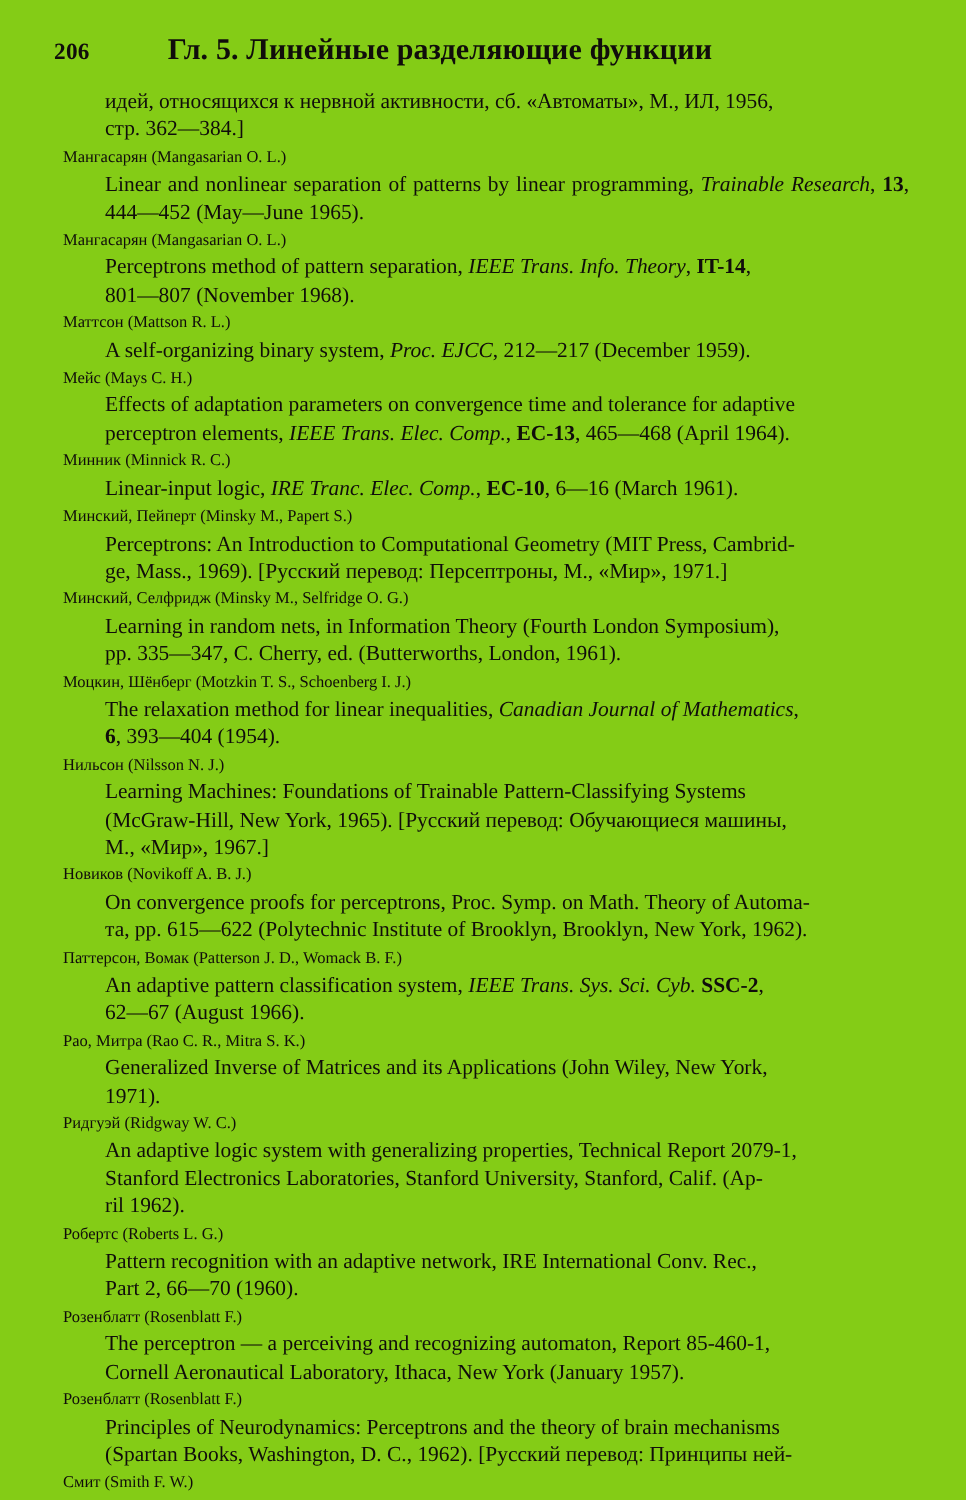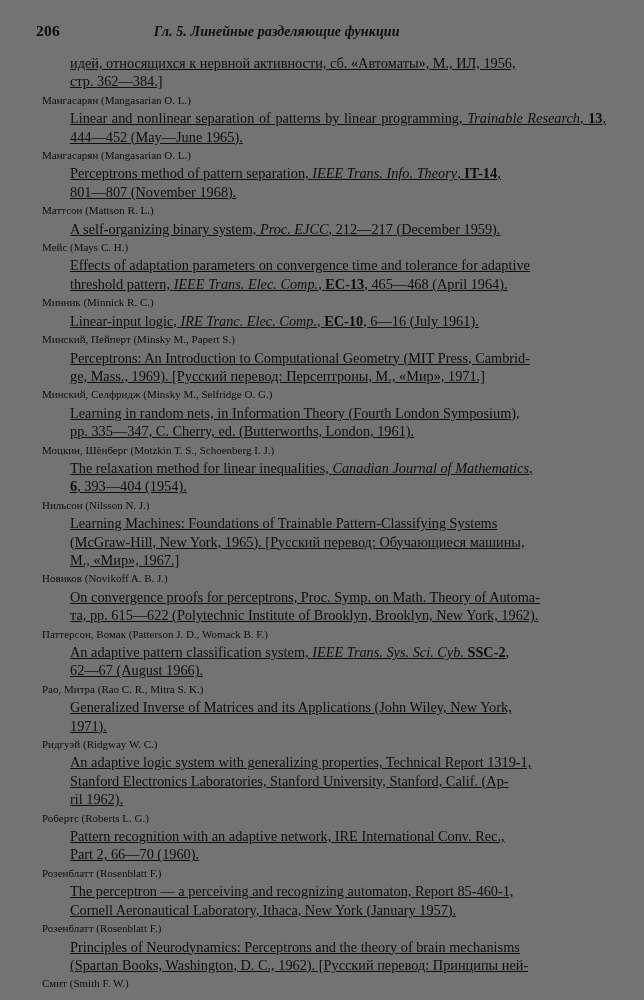--- a/index.html
+++ b/index.html
@@ -13,60 +13,57 @@
     font-family: "Liberation Serif", serif;
     color: #100d0b;
     -webkit-font-smoothing: antialiased;
   }
   .page {
     position: relative;
     width: 644px;
     height: 1000px;
     box-sizing: border-box;
     padding: 22px 34px 10px 34px;
-    background: #737373;
+    background: #84cc16;
   }
   .header {
     display: flex;
     align-items: baseline;
     margin-bottom: 14px;
     padding-left: 2px;
   }
   .folio {
     font-size: 15.5px;
     font-weight: bold;
     letter-spacing: 0.2px;
     margin-right: 52px;
   }
   .running-title {
-    font-size: 14px;
-    font-style: italic;
+    font-size: 20px;
     font-weight: bold;
     letter-spacing: 0.1px;
-    margin-left: 42px;
   }
   .body {
     padding-left: 8px;
     padding-right: 4px;
   }
   .entry {
     margin-bottom: 0px;
   }
   .author {
     font-size: 11px;
     line-height: 18.4px;
     text-indent: 0;
   }
   .ref {
     font-size: 14.3px;
     line-height: 18.4px;
     padding-left: 28px;
     text-align: justify;
     text-justify: inter-word;
-    text-decoration: underline;
   }
   i {
     font-style: italic;
   }
   b {
     font-weight: bold;
   }
 </style>
 </head>
 <body>
@@ -93,25 +90,25 @@
         <div class="entry">
           <div class="author">Мангасарян (Mangasarian O. L.)</div>
           <div class="ref"><span>Perceptrons method of pattern separation, </span><i>IEEE Trans. Info. Theory</i><span>, </span><b>IT-14</b><span>,</span><br><span>801—807 (November 1968).</span></div>
         </div>
         <div class="entry">
           <div class="author">Маттсон (Mattson R. L.)</div>
           <div class="ref"><span>A self-organizing binary system, </span><i>Proc. EJCC</i><span>, 212—217 (December 1959).</span></div>
         </div>
         <div class="entry">
           <div class="author">Мейс (Mays C. H.)</div>
-          <div class="ref"><span>Effects of adaptation parameters on convergence time and tolerance for adaptive</span><br><span>threshold pattern, </span><i>IEEE Trans. Elec. Comp.</i><span>, </span><b>EC-13</b><span>, 465—468 (April 1964).</span></div>
+          <div class="ref"><span>Effects of adaptation parameters on convergence time and tolerance for adaptive</span><br><span>perceptron elements, </span><i>IEEE Trans. Elec. Comp.</i><span>, </span><b>EC-13</b><span>, 465—468 (April 1964).</span></div>
         </div>
         <div class="entry">
           <div class="author">Минник (Minnick R. C.)</div>
-          <div class="ref"><span>Linear-input logic, </span><i>IRE Tranc. Elec. Comp.</i><span>, </span><b>EC-10</b><span>, 6—16 (July 1961).</span></div>
+          <div class="ref"><span>Linear-input logic, </span><i>IRE Tranc. Elec. Comp.</i><span>, </span><b>EC-10</b><span>, 6—16 (March 1961).</span></div>
         </div>
         <div class="entry">
           <div class="author">Минский, Пейперт (Minsky M., Papert S.)</div>
           <div class="ref"><span>Perceptrons: An Introduction  to Computational Geometry (MIT Press, Cambrid-</span><br><span>ge, Mass., 1969). [Русский перевод: Персептроны, М., «Мир», 1971.]</span></div>
         </div>
         <div class="entry">
           <div class="author">Минский, Селфридж (Minsky M., Selfridge O. G.)</div>
           <div class="ref"><span>Learning in random nets, in Information Theory (Fourth London Symposium),</span><br><span>pp. 335—347, C. Cherry, ed. (Butterworths, London, 1961).</span></div>
         </div>
         <div class="entry">
@@ -129,21 +126,21 @@
         <div class="entry">
           <div class="author">Паттерсон, Вомак (Patterson J. D., Womack B. F.)</div>
           <div class="ref"><span>An adaptive pattern classification system, </span><i>IEEE Trans. Sys. Sci. Cyb.</i><span> </span><b>SSC-2</b><span>,</span><br><span>62—67 (August 1966).</span></div>
         </div>
         <div class="entry">
           <div class="author">Рао, Митра (Rao C. R., Mitra S. K.)</div>
           <div class="ref"><span>Generalized Inverse of Matrices and its Applications (John Wiley, New York,</span><br><span>1971).</span></div>
         </div>
         <div class="entry">
           <div class="author">Ридгуэй (Ridgway W. C.)</div>
-          <div class="ref"><span>An adaptive logic system with generalizing properties, Technical Report 1319-1,</span><br><span>Stanford Electronics Laboratories, Stanford University, Stanford, Calif.  (Ap-</span><br><span>ril 1962).</span></div>
+          <div class="ref"><span>An adaptive logic system with generalizing properties, Technical Report 2079-1,</span><br><span>Stanford Electronics Laboratories, Stanford University, Stanford, Calif.  (Ap-</span><br><span>ril 1962).</span></div>
         </div>
         <div class="entry">
           <div class="author">Робертс (Roberts L. G.)</div>
           <div class="ref"><span>Pattern recognition with an adaptive network, IRE International Conv.  Rec.,</span><br><span>Part 2,  66—70 (1960).</span></div>
         </div>
         <div class="entry">
           <div class="author">Розенблатт (Rosenblatt F.)</div>
           <div class="ref"><span>The perceptron — a perceiving and recognizing automaton,  Report 85-460-1,</span><br><span>Cornell Aeronautical Laboratory, Ithaca, New York (January 1957).</span></div>
         </div>
         <div class="entry">

